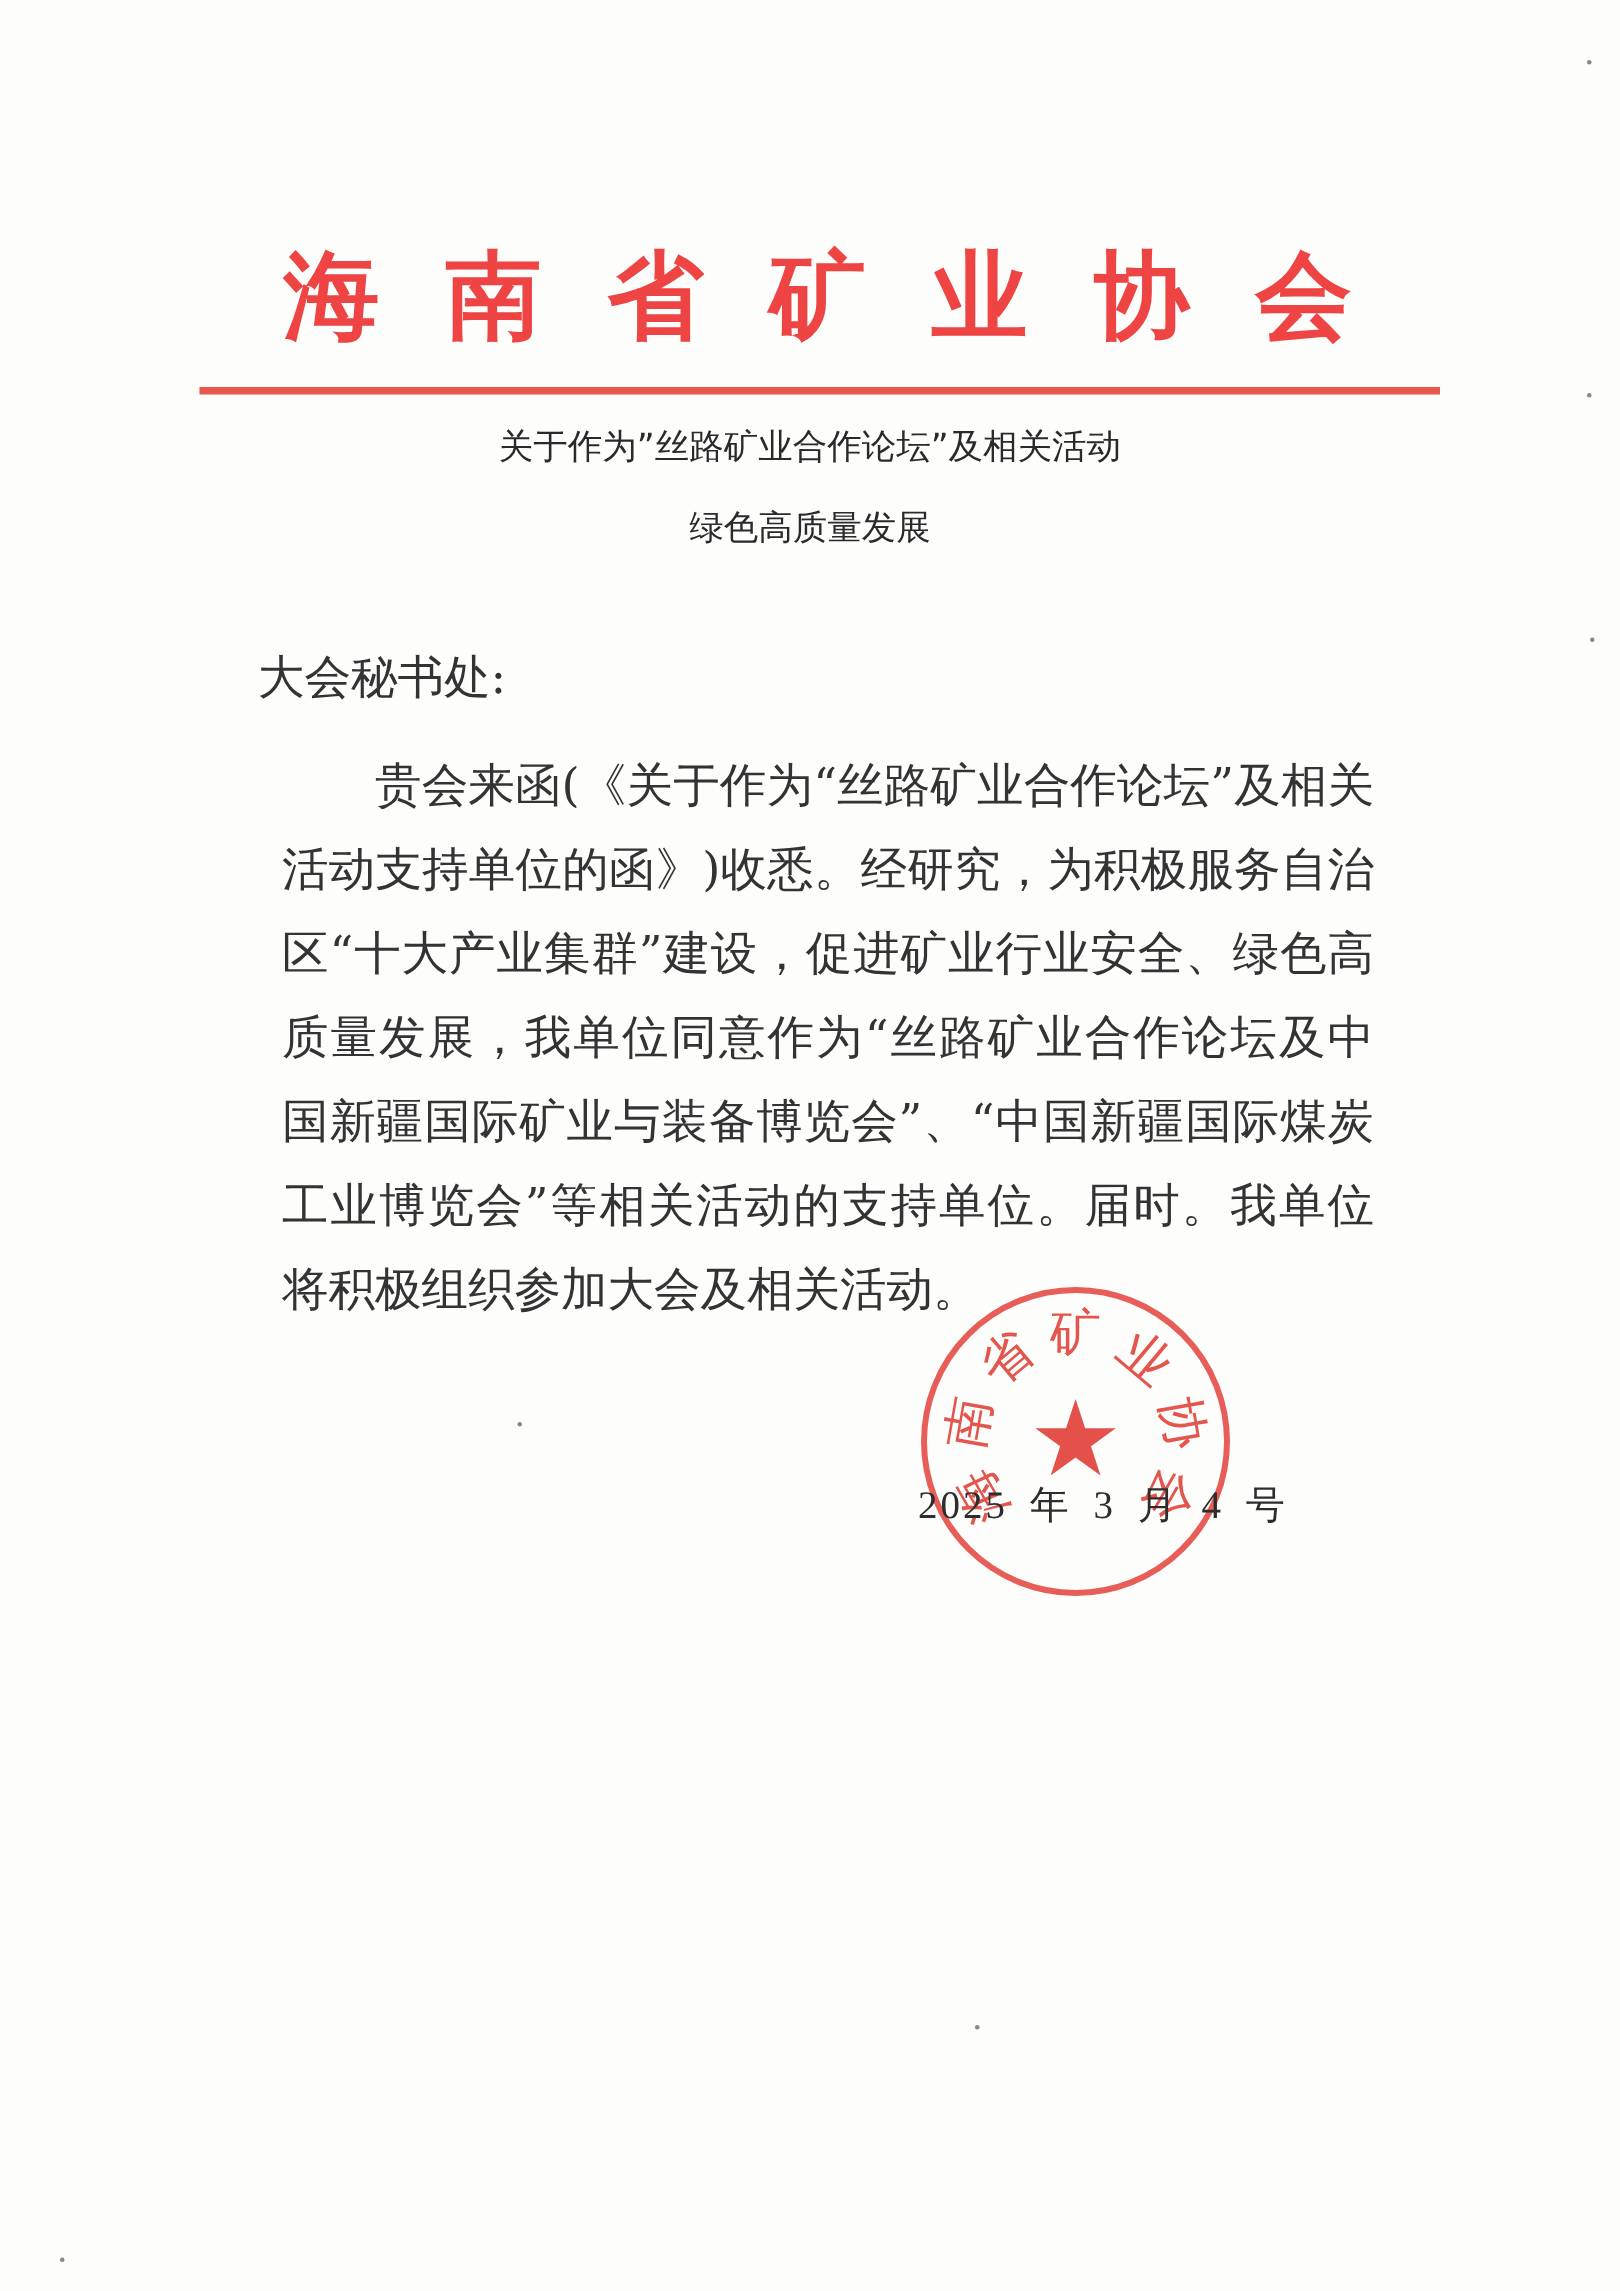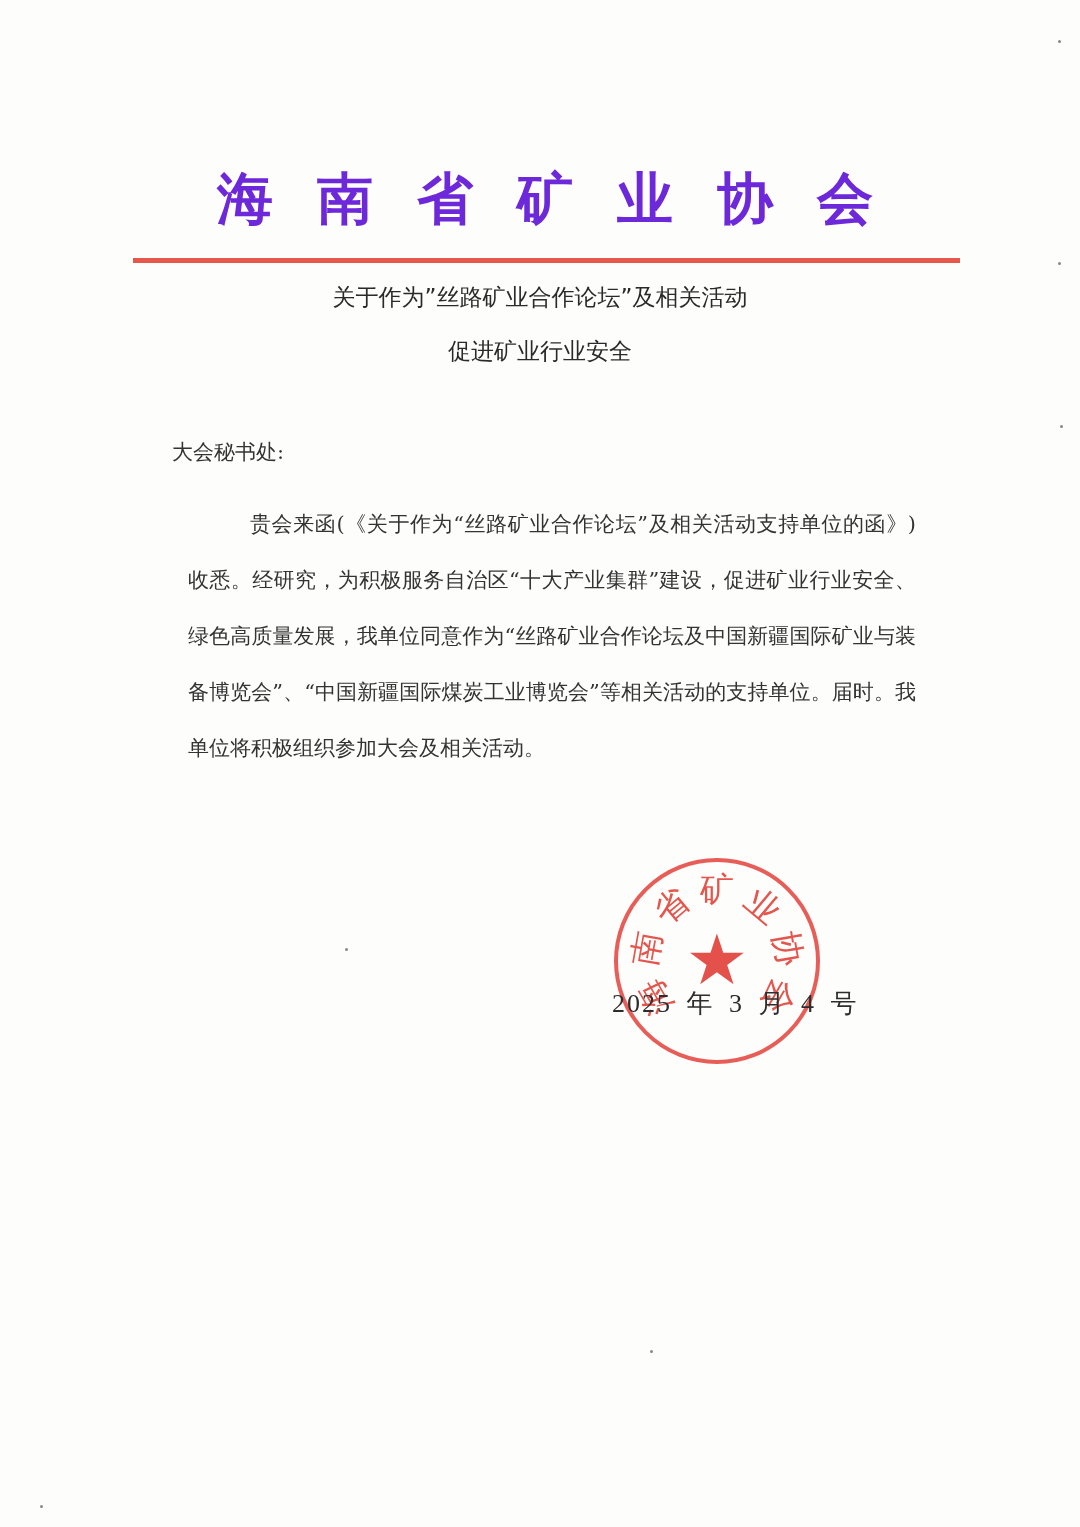--- a/index.html
+++ b/index.html
@@ -12,43 +12,43 @@
     color: #2b2b2b;
   }
   .page { position: absolute; inset: 0; }
   .speck { position: absolute; width: 3px; height: 3px; border-radius: 50%; background: #555; opacity: .7; }
 
   .letterhead {
     position: absolute; left: 130px; top: 148px; width: 830px;
     text-align: center;
     font-family: "DejaVu Serif", "Liberation Serif", serif;
     font-weight: bold;
-    font-size: 56px;
+    font-size: 64px;
     letter-spacing: 44px;
-    color: #6d28d9;
+    color: #ef4444;
     line-height: 100px;
     padding-left: 44px;
     box-sizing: border-box;
   }
   .red-rule {
     position: absolute; left: 133px; top: 258px; width: 827px; height: 5px;
     background: #e8574b;
   }
   .title {
     position: absolute; left: 0; width: 1080px; text-align: center;
     font-family: "DejaVu Sans", "Liberation Sans", sans-serif;
     font-size: 23px; color: #2a2a2a;
   }
   .title.l1 { top: 282px; }
   .title.l2 { top: 336px; }
 
   .body-text {
     position: absolute; left: 172px; width: 760px;
     font-family: "DejaVu Serif", "Liberation Serif", serif;
-    font-size: 21px; color: #333;
+    font-size: 31px; color: #333;
     line-height: 56px;
   }
   .salutation { top: 424px; }
   .para { top: 480px; }
   .para p { margin: 16px; text-indent: 62px; text-align: justify; }
 
   .stamp {
     position: absolute; left: 614px; top: 858px; width: 206px; height: 206px;
     border: 4px solid #e4433c; border-radius: 50%;
     box-sizing: border-box; opacity: .85;
@@ -74,21 +74,21 @@
   }
 </style>
 </head>
 <body>
 
 <div class="page">
   <div class="letterhead">海南省矿业协会</div>
   <div class="red-rule"></div>
 
   <div class="title l1">关于作为”丝路矿业合作论坛”及相关活动</div>
-  <div class="title l2">促进矿业行业安全</div>
+  <div class="title l2">绿色高质量发展</div>
 
   <div class="body-text salutation">大会秘书处:</div>
   <div class="body-text para">
     <p>贵会来函(《关于作为“丝路矿业合作论坛”及相关活动支持单位的函》)收悉。经研究，为积极服务自治区“十大产业集群”建设，促进矿业行业安全、绿色高质量发展，我单位同意作为“丝路矿业合作论坛及中国新疆国际矿业与装备博览会”、“中国新疆国际煤炭工业博览会”等相关活动的支持单位。届时。我单位将积极组织参加大会及相关活动。</p>
   </div>
 
   <div class="stamp">
     <div class="stamp-arc">
       <span style="transform: rotate(-120deg) translateY(-72px) rotate(0deg);">海</span>
       <span style="transform: rotate(-80deg) translateY(-72px);">南</span>

